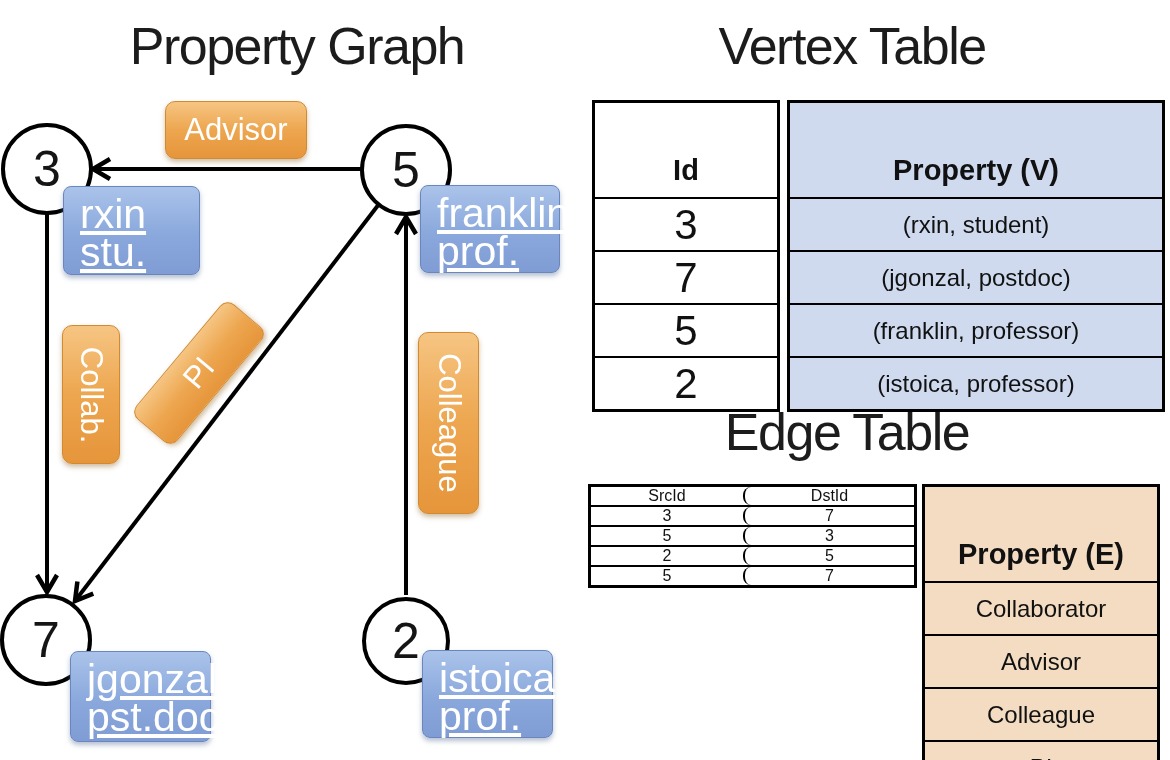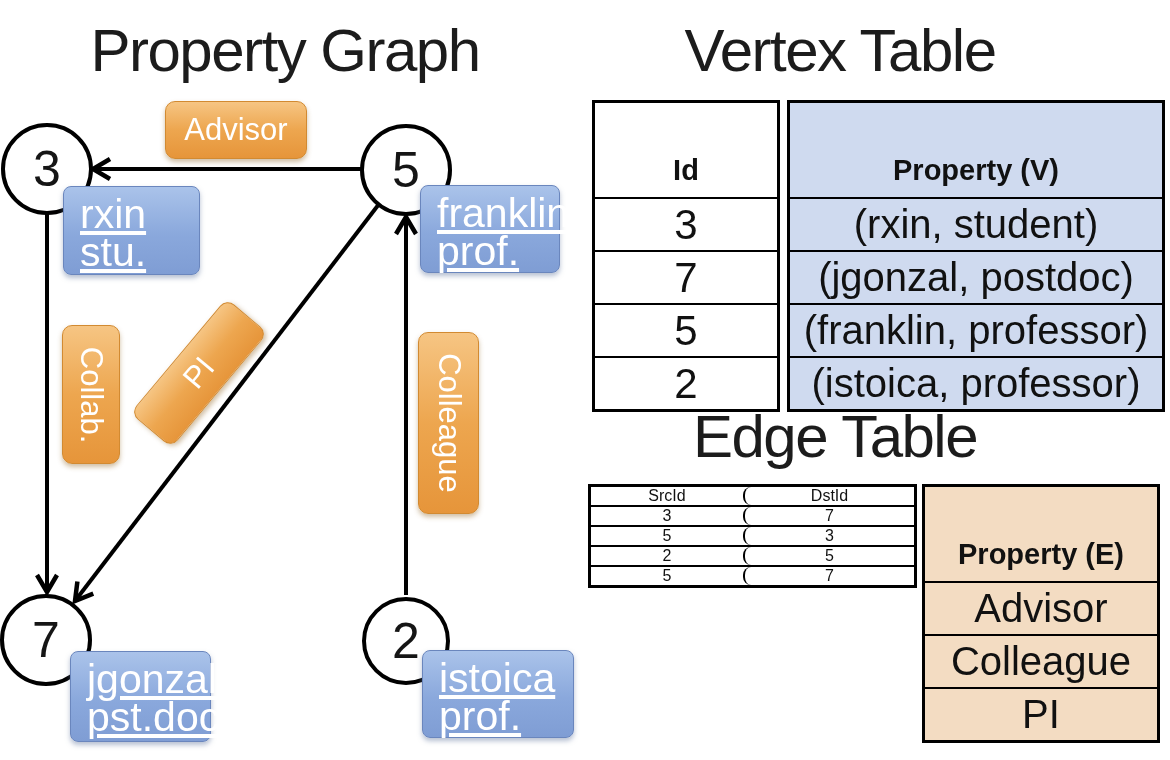--- a/index.html
+++ b/index.html
@@ -1,21 +1,21 @@
 <!DOCTYPE html>
 <html><head>
 <meta charset="utf-8">
 <style>
   html,body{margin:0;padding:0;background:#fff;}
   body{width:1170px;height:760px;position:relative;overflow:hidden;
        font-family:"Liberation Sans",sans-serif;color:#111;}
 
   
-  .big-title{position:absolute;text-align:center;font-size:60px;font-weight:300;
-             letter-spacing:-1.5px;color:#1c1c1c;white-space:nowrap;}
+  .big-title{position:absolute;text-align:center;font-size:52px;font-weight:300;
+             letter-spacing:-1.5px;color:#1c1c1c;white-space:nowrap;margin-left:12px;}
 
   
   .node{position:absolute;background:#fff;border:4px solid #000;border-radius:50%;
         display:flex;align-items:center;justify-content:center;
         font-size:50px;font-weight:300;color:#151515;z-index:2;}
 
   
   .vbox{position:absolute;z-index:3;border-radius:8px;
         background:linear-gradient(180deg,#aac3ea 0%,#8aa8dc 55%,#7f9dd4 100%);
         border:1px solid #6a86bd;box-shadow:0 3px 5px rgba(110,130,165,.5);
@@ -32,21 +32,21 @@
   
   #edge-layer{position:absolute;left:0;top:0;z-index:1;}
 
   
   .tblcol{position:absolute;border:3px solid #000;box-sizing:content-box;background:#fff;}
   .tblcol .cell{display:flex;align-items:center;justify-content:center;
                 border-top:2.5px solid #000;}
   .tblcol .cell:first-child{border-top:none;}
   .cell.hdr{font-size:29px;font-weight:bold;height:54px;margin-top:40px;}
   .cell.num{font-size:42px;font-weight:300;height:51px;}
-  .cell.txt{font-size:40px;font-weight:300;height:51px;}
+  .cell.txt{font-size:24px;font-weight:300;height:51px;}
   .cell{flex-direction:row;}
   .row2{display:flex;border-top:2.5px solid #000;}
   .row2:first-child{border-top:none;}
   .row2 .c{display:flex;align-items:center;justify-content:center;}
   .row2 .c.second{border-left:2.5px solid #000;border-radius:8px;}
 </style>
 </head>
 <body>
 
 <div class="big-title" style="left:0;top:16px;width:570px;">Property Graph</div>
@@ -83,21 +83,21 @@
   <div>stu.</div>
 </div>
 <div class="vbox" style="left:420px;top:185px;width:140px;height:88px;">
   <div>franklin,</div>
   <div>prof.</div>
 </div>
 <div class="vbox" style="left:62px;top:651px;width:141px;height:91px;margin-left:8px;">
   <div>jgonzal,</div>
   <div>pst.doc.</div>
 </div>
-<div class="vbox" style="left:422px;top:650px;width:152px;height:88px;">
+<div class="vbox" style="left:422px;top:650px;width:131px;height:88px;">
   <div>istoica</div>
   <div>prof.</div>
 </div>
 
 <div class="ebox" style="left:165px;top:101px;width:140px;height:56px;">
   <span>Advisor</span>
 </div>
 <div class="ebox" style="left:62px;top:325px;width:56px;height:137px;">
   <span class="vtext">Collab.</span>
 </div>
@@ -140,16 +140,17 @@
     <div class="c num" style="width:152px;">2</div>
     <div class="c num second" style="flex:1;">5</div>
   </div>
   <div class="row2">
     <div class="c num" style="width:152px;">5</div>
     <div class="c num second" style="flex:1;">7</div>
   </div>
 </div>
 <div class="tblcol" style="left:922px;top:484px;width:232px;background:#f3dcc2;">
   <div class="cell hdr">Property (E)</div>
+  <div class="cell txt">Collaborator</div>
   <div class="cell txt">Advisor</div>
   <div class="cell txt">Colleague</div>
   <div class="cell txt">PI</div>
 </div>
 
 </body></html>

